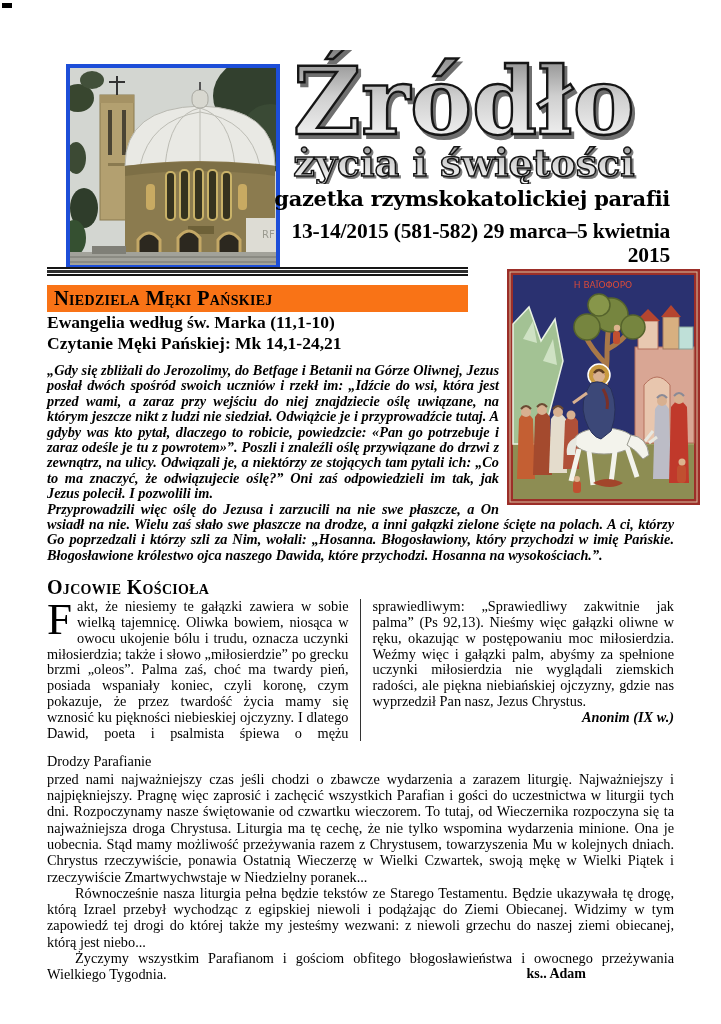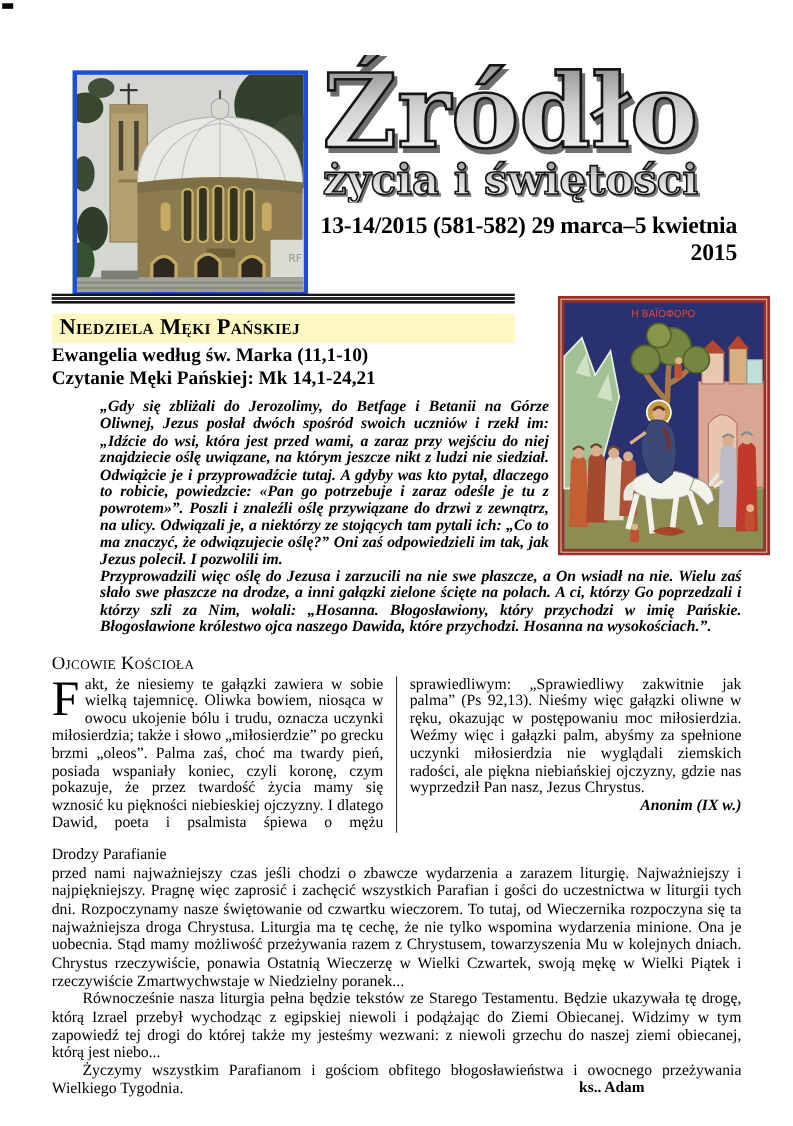--- a/index.html
+++ b/index.html
@@ -27,29 +27,29 @@
   .triple-rule{width:421px;height:9px;
     background:linear-gradient(to bottom,
       #151515 0px,#151515 2px,#ffffff 2px,#ffffff 3px,
       #2e2e2e 3px,#2e2e2e 6px,#ffffff 6px,#ffffff 7px,
       #151515 7px,#151515 9px);}
   .icon-frame{
     float:right;width:164px;height:236px;margin:2px 3px 10px 8px;
   }
   .icon-frame svg{display:block;}
   .heading-bar{
-    box-sizing:border-box;width:421px;margin-top:9px;background:#fef9c3;
+    box-sizing:border-box;width:421px;margin-top:9px;background:#f97316;
     padding:1px 7px 2px;font-weight:bold;font-size:20.5px;line-height:24px;
     font-variant:small-caps;letter-spacing:0.3px;
   }
   .ref-line{font-weight:bold;font-size:17.5px;line-height:19.5px;margin-top:1px;}
   .gospel{margin-top:10px;font-weight:bold;font-style:italic;
-    font-size:14.3px;line-height:15.4px;text-align:justify;margin-left:44px;}
+    font-size:14.3px;line-height:15.4px;text-align:justify;}
   .gospel p{margin:0;}
-  .fathers-heading{margin-top:15px;font-weight:normal;font-size:17px;line-height:18px;
+  .fathers-heading{margin-top:15px;font-weight:bold;font-size:20px;line-height:18px;
     font-variant:small-caps;letter-spacing:0.3px;}
   .two-col{
     margin-top:3px;column-count:2;column-gap:24px;column-rule:1px solid #333;
     font-size:14.3px;line-height:15.8px;text-align:justify;
   }
   .two-col::first-letter{
     float:left;font-size:45px;line-height:35px;padding:3px 5px 0 0;font-weight:normal;
   }
   .anonim-sig{font-weight:bold;font-style:italic;float:right;}
 
@@ -129,20 +129,21 @@
           <stop offset="0" stop-color="#7e7e7e"></stop>
           <stop offset="0.45" stop-color="#cfcfcf"></stop>
           <stop offset="1" stop-color="#ffffff"></stop>
         </linearGradient>
       </defs>
       <text x="209" y="88" text-anchor="middle" font-family="DejaVu Serif, serif" font-weight="bold" font-size="93" fill="#6f6f6f" stroke="#6f6f6f" stroke-width="2">Źródło</text>
       <text x="206" y="84" text-anchor="middle" font-family="DejaVu Serif, serif" font-weight="bold" font-size="93" fill="url(#steel)" stroke="#161616" stroke-width="2.4">Źródło</text>
       <text x="208" y="128" text-anchor="middle" font-family="DejaVu Serif, serif" font-weight="bold" font-size="38" fill="#7a7a7a" stroke="#7a7a7a" stroke-width="1.2">życia i świętości</text>
       <text x="206" y="126" text-anchor="middle" font-family="DejaVu Serif, serif" font-weight="bold" font-size="38" fill="url(#steel)" stroke="#161616" stroke-width="1.5">życia i świętości</text>
     </svg>
+    <div class="gaz-line1">gazetka rzymskokatolickiej parafii</div>
     <div class="issue-line">13-14/2015 (581-582) 29 marca–5 kwietnia 2015</div>
   </div>
 
   <div class="main">
 
     <div class="icon-frame">
       <svg width="193" height="236" viewBox="0 0 193 236">
         <rect x="0" y="0" width="193" height="236" fill="#9c2e28"></rect>
         <rect x="3" y="3" width="187" height="230" fill="none" stroke="#d8bfa0" stroke-width="1"></rect>
         <rect x="6" y="6" width="181" height="224" fill="#2a3170"></rect>

